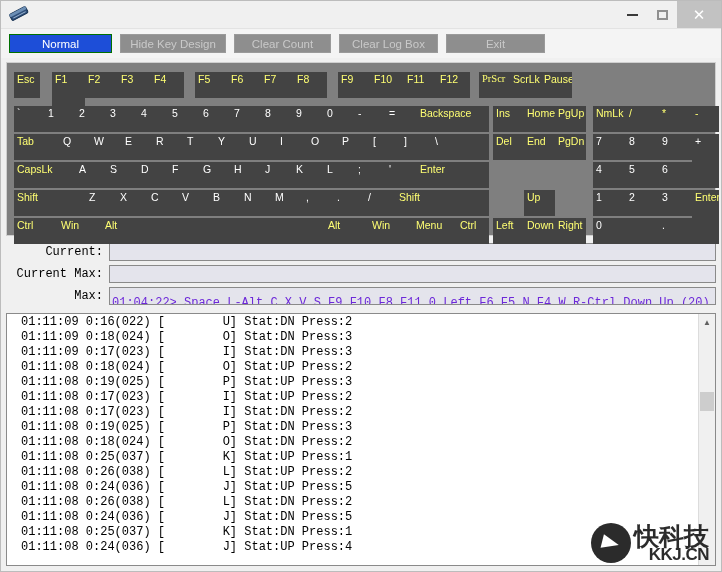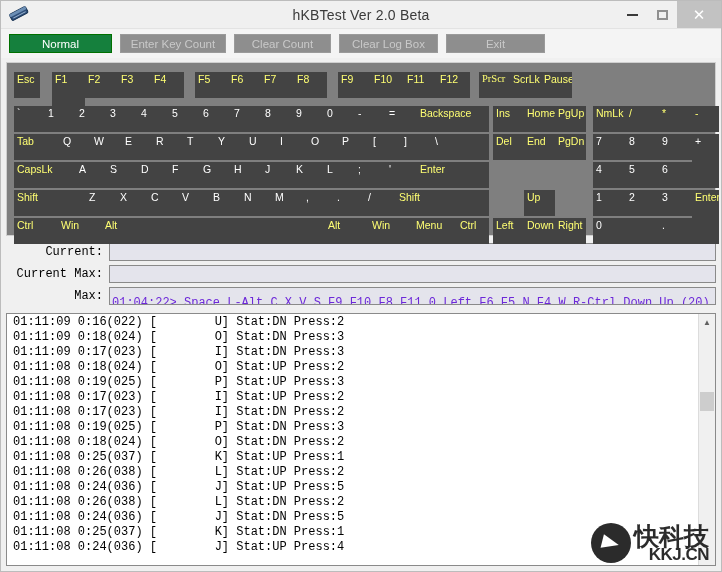--- a/index.html
+++ b/index.html
@@ -24,21 +24,21 @@
   .bar-min{width:11px;height:2px;background:#3a3a3a;}
   .bar-max{width:11px;height:10px;border:2px solid #909090;box-sizing:border-box;}
   .bar-close{color:#ffffff;font-size:15px;line-height:1;font-family:"Liberation Sans",sans-serif;}
 
   
   .toolbar{height:29px;min-height:29px;position:relative;background:#f4f4f4;
            border-top:1px solid #e3e3e3;display:flex;align-items:center;}
   .tb-btn{height:19px;margin-left:8px;border:1px solid #9a9a9a;background:#8e8e8e;
           color:#c9c9c9;font-size:11.5px;display:flex;align-items:center;justify-content:center;
           font-family:"Liberation Sans",sans-serif;box-sizing:border-box;}
-  .tb-btn.active{background:#15803d;border:1px solid #007000;color:#ffffff;}
+  .tb-btn.active{background:#1d4ed8;border:1px solid #007000;color:#ffffff;}
   .tb-btn.w1{width:103px;}
   .tb-btn.w2{width:106px;}
   .tb-btn.w3{width:97px;}
   .tb-btn.w4{width:99px;}
   .tb-btn.w5{width:99px;}
   .credit{position:absolute;right:5px;top:1px;text-align:right;color:#8b0000;
           font-size:11px;font-weight:bold;line-height:13px;font-family:"Liberation Sans",sans-serif;}
 
   
   .kb-wrap{margin:4px 5px 0 5px;background:#7f7f7f;border:1px solid #cfcfcf;
@@ -54,21 +54,21 @@
   .frow{display:flex;align-items:center;margin-bottom:4px;}
   .flabel{width:97px;text-align:right;padding-right:6px;font-size:12px;color:#000000;
           font-family:"Liberation Mono",monospace;}
   .finput{flex:1;height:17px;background:#e4e4ec;border:1px solid #8a8a8a;box-sizing:border-box;
           font-family:"Liberation Mono",monospace;font-size:12px;color:#6d28d9;
           padding:8px 2px;line-height:15px;white-space:nowrap;overflow:hidden;}
 
   
   .logwrap{margin:4px 5px 5px 5px;flex:1;background:#ffffff;border:1px solid #8a8a8a;
            position:relative;display:flex;overflow:hidden;box-sizing:border-box;}
-  .logtext{flex:1;padding:1px 0 0 6px;font-family:"Liberation Mono",monospace;
+  .logtext{flex:1;padding:1px 0 0 14px;font-family:"Liberation Mono",monospace;
            font-size:12px;line-height:15px;color:#000000;white-space:pre;overflow:hidden;}
   .scrollbar{width:16px;background:#f0f0f0;border-left:1px solid #dcdcdc;position:relative;}
   .sb-up{height:16px;display:flex;align-items:center;justify-content:center;font-size:8px;color:#606060;}
   .sb-thumb{position:absolute;left:1px;right:1px;top:78px;height:19px;background:#cdcdcd;}
   .watermark{position:absolute;right:6px;bottom:2px;display:flex;align-items:center;
              opacity:.92;pointer-events:none;}
   .wm-circle{width:40px;height:40px;border-radius:50%;background:#1a1a1a;position:relative;
              display:flex;align-items:center;justify-content:center;}
   .wm-arrow{width:0;height:0;border-left:17px solid #ffffff;border-top:7px solid transparent;
             border-bottom:7px solid transparent;transform:rotate(14deg);margin-left:-2px;}
@@ -85,37 +85,36 @@
   <div class="titlebar">
     <div class="app-icon">
       <svg width="24" height="20" viewBox="0 0 24 20">
         <g transform="rotate(-28 12 10)">
           <rect x="3" y="6" width="18" height="7" rx="1.5" fill="#2f4f7a" stroke="#16304f" stroke-width="1"></rect>
           <rect x="3" y="6" width="18" height="3" fill="#6d8fb5"></rect>
           <line x1="5" y1="11" x2="19" y2="11" stroke="#9bb4d0" stroke-width="1"></line>
         </g>
       </svg>
     </div>
-    <div class="title-text">hKBTest Ver 2.0 Beta</div>
     <div class="win-btns">
       <div class="win-btn">
         <div class="bar-min"></div>
       </div>
       <div class="win-btn">
         <div class="bar-max"></div>
       </div>
       <div class="win-btn close">
         <span class="bar-close">✕</span>
       </div>
     </div>
   </div>
 
   <div class="toolbar">
     <div class="tb-btn active w1">Normal</div>
-    <div class="tb-btn w2">Enter Key Count</div>
+    <div class="tb-btn w2">Hide Key Design</div>
     <div class="tb-btn w3">Clear Count</div>
     <div class="tb-btn w4">Clear Log Box</div>
     <div class="tb-btn w5">Exit</div>
   </div>
 
   <div class="kb-wrap">
     <div class="kb" id="kb">
         <div class="key mod" style="left: 7px; top: 9px; width: 26px; height: 26px;">Esc</div>
         <div class="key mod" style="left: 45px; top: 9px; width: 33px; height: 36px;">F1</div>
         <div class="key mod" style="left: 78px; top: 9px; width: 33px; height: 26px;">F2</div>

